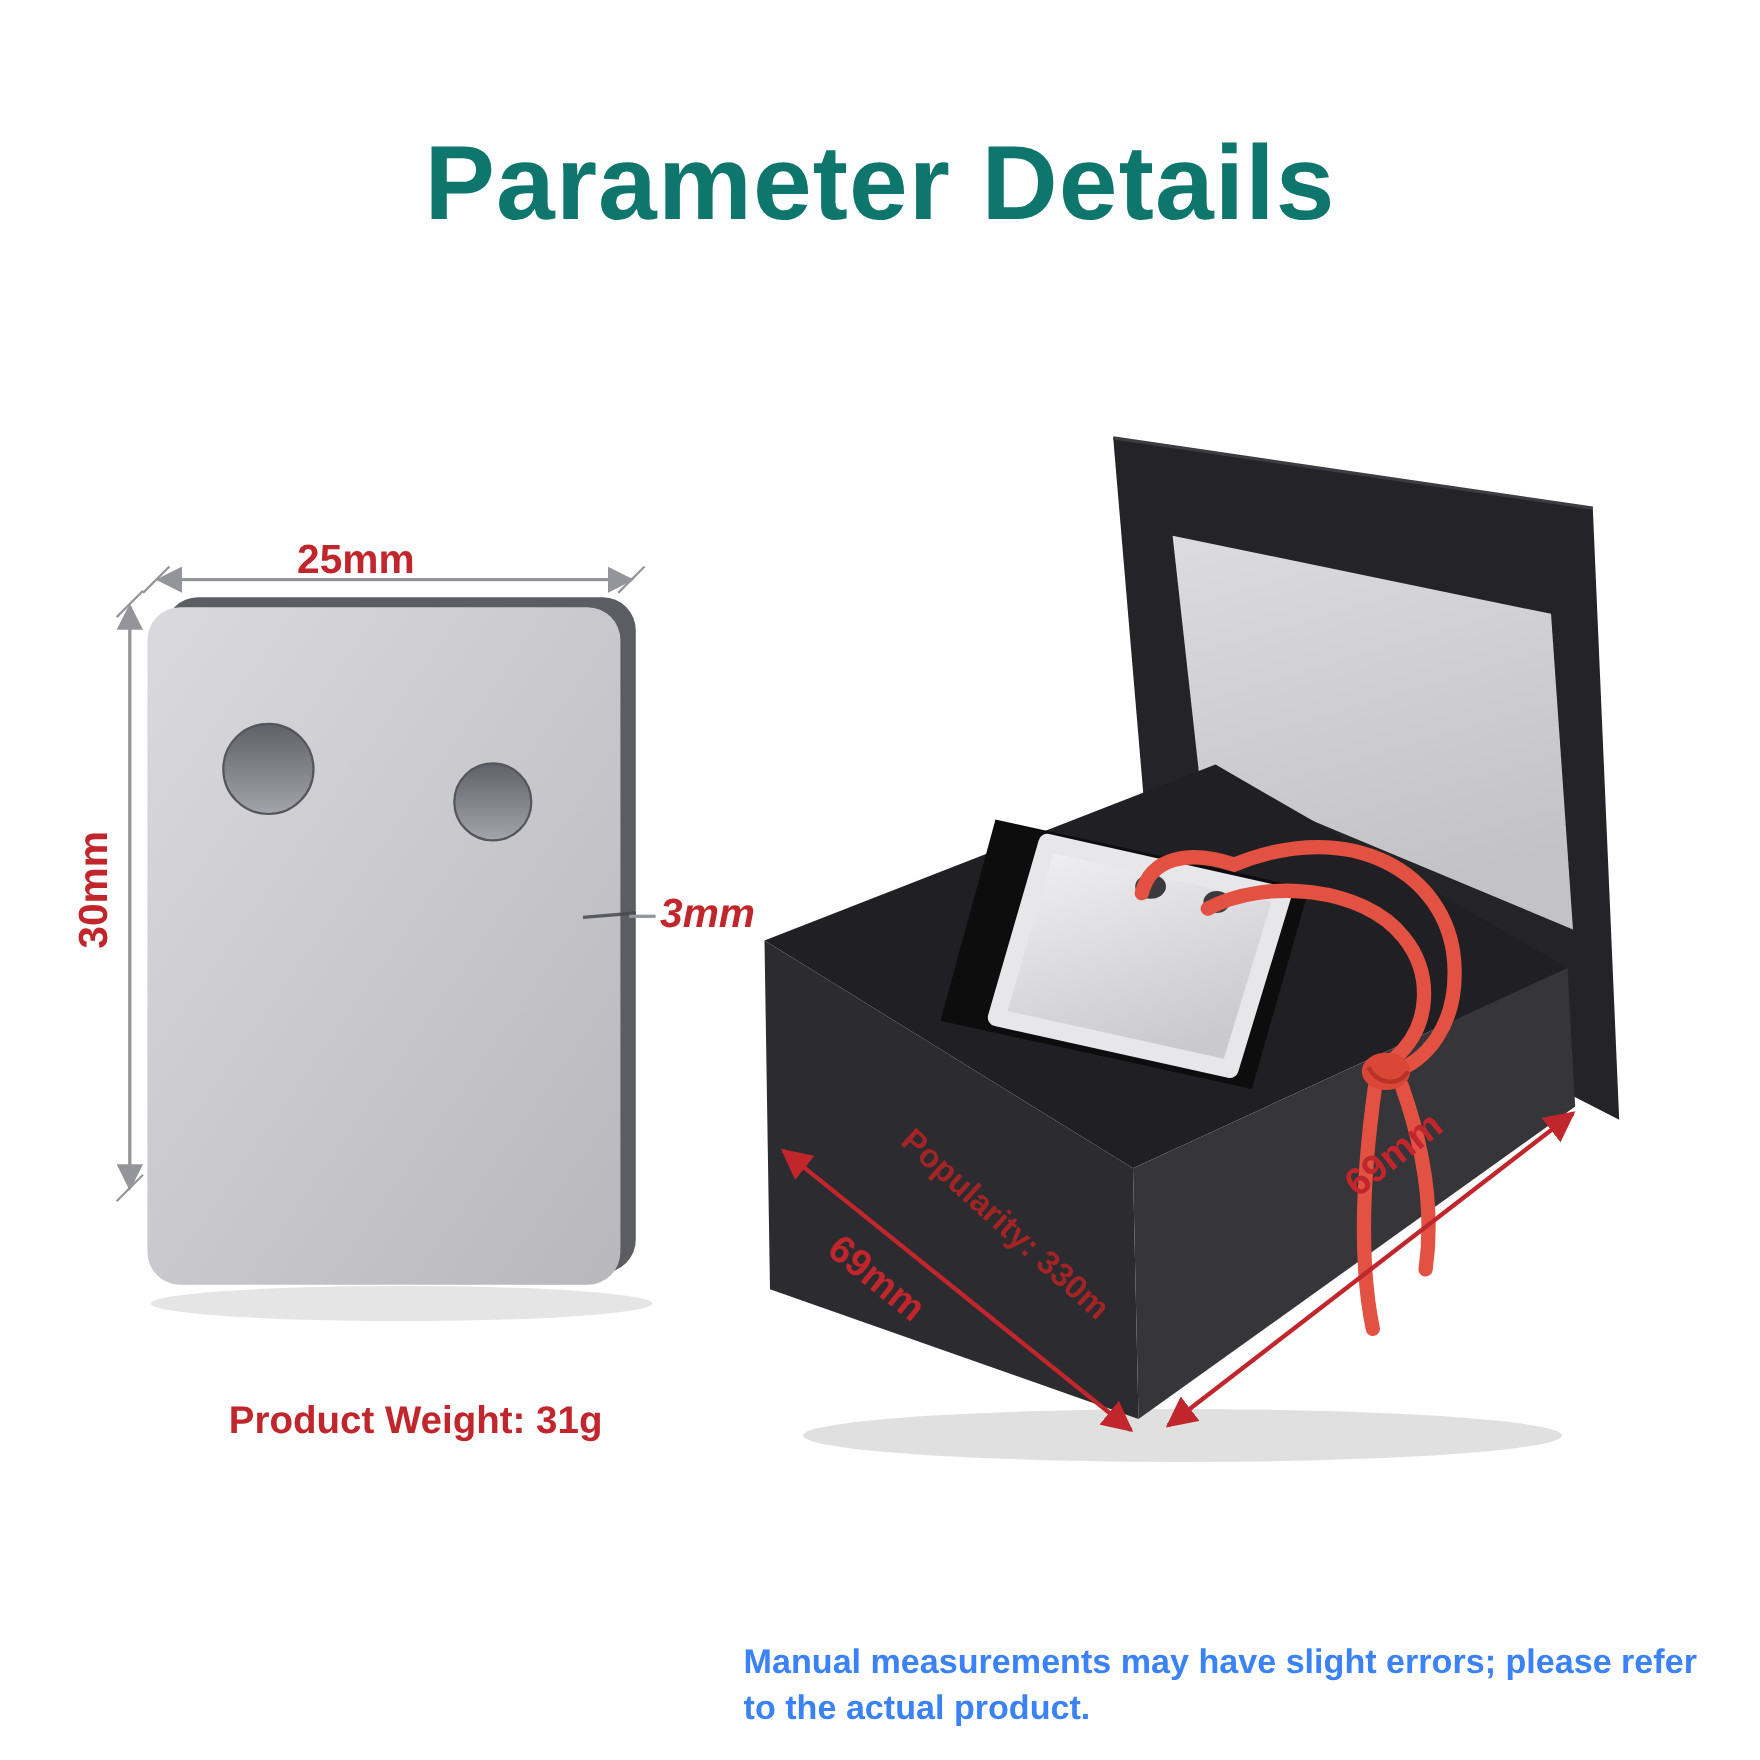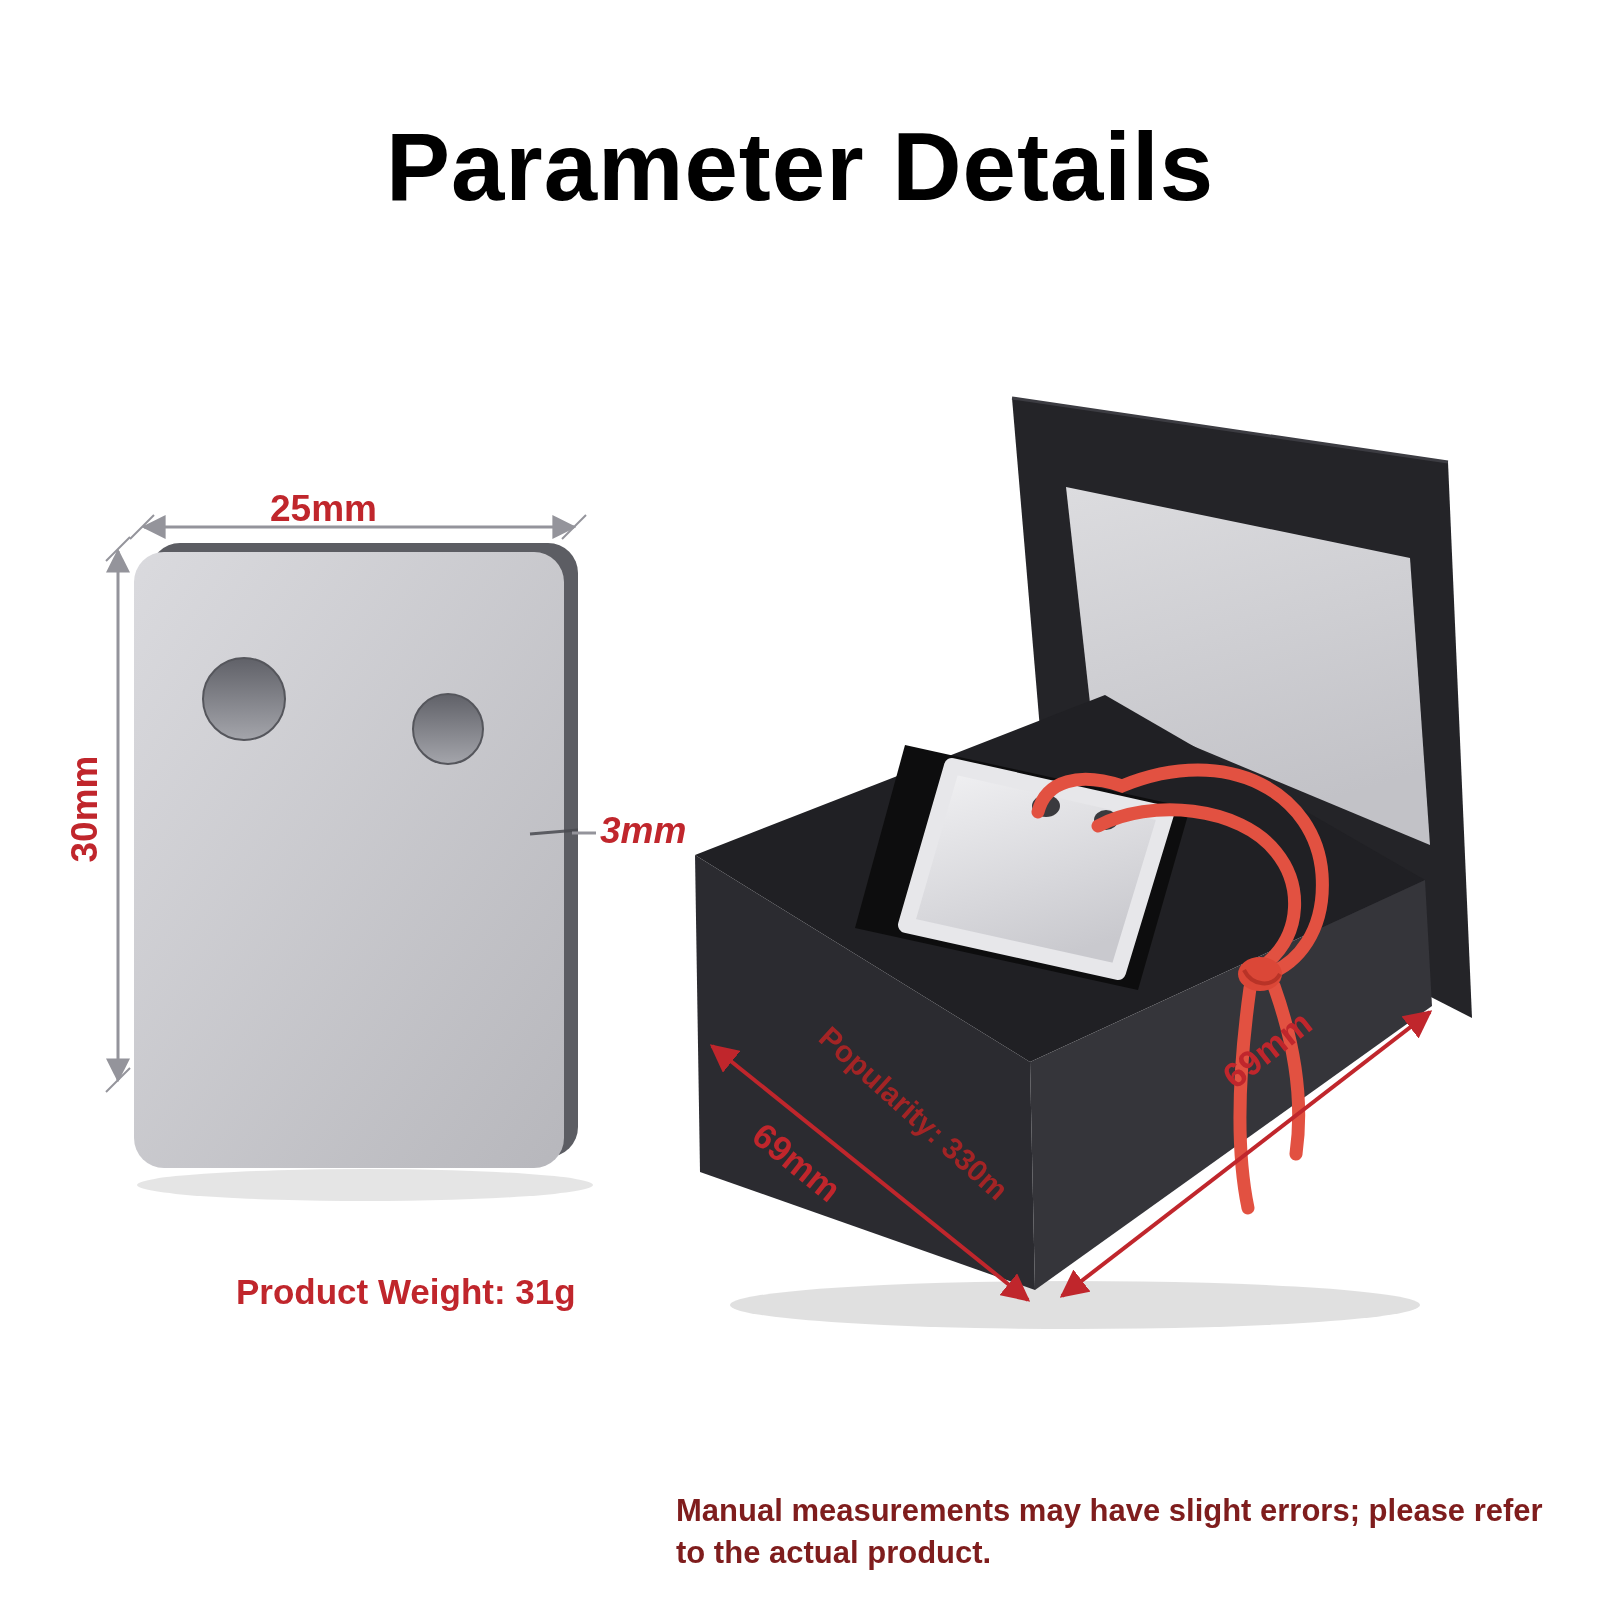--- a/index.html
+++ b/index.html
@@ -2,39 +2,39 @@
 <html><head>
 <meta charset="utf-8">
 <style>
   html,body{margin:0;padding:0;background:#ffffff;}
   body{font-family:"Liberation Sans", sans-serif;}
   .stage{position:relative;width:1600px;height:1600px;background:#ffffff;overflow:hidden;}
   .layer{position:absolute;left:0;top:0;width:1600px;height:1600px;}
   .txt{position:absolute;white-space:nowrap;}
   .title{
     top:112px;left:0;width:1600px;text-align:center;
-    font-size:96px;font-weight:bold;color:#000000;letter-spacing:1px;
+    font-size:96px;font-weight:bold;color:#0f766e;letter-spacing:1px;
   }
   .dim{font-size:37px;font-weight:bold;color:#c0262c;}
   .dim-25{left:270px;top:488px;width:180px;text-align:left;}
   .dim-30{left:5px;top:788px;width:160px;text-align:center;transform:rotate(-90deg);transform-origin:center center;}
   .dim-3{left:600px;top:810px;font-style:italic;}
   .weight{font-size:35px;font-weight:bold;color:#c0262c;}
-  .plate-weight{left:236px;top:1272px;}
+  .plate-weight{left:208px;top:1272px;}
   .box-weight{left:1145px;top:1268px;}
   .dim-69{font-size:35px;font-weight:bold;color:#c0262c;}
   .dim-69-left{left:770px;top:1115px;transform:rotate(39deg);transform-origin:left top;}
   .dim-69-right{left:1215px;top:1065px;transform:rotate(-38deg);transform-origin:left top;}
   .watermark{
     left:835px;top:1020px;font-size:30px;font-weight:bold;
     color:rgba(190,35,35,0.82);transform:rotate(42deg);transform-origin:left top;
   }
   .disclaimer{
     position:absolute;left:676px;top:1490px;width:890px;
-    font-size:31px;font-weight:bold;color:#7f1d1d;line-height:1.35;white-space:normal;
+    font-size:31px;font-weight:bold;color:#3b82f6;line-height:1.35;white-space:normal;
   }
 </style>
 </head>
 <body>
 
 <div class="stage">
 
   <svg class="layer" width="1600" height="1600" viewBox="0 0 1600 1600">
     <defs>
       <linearGradient id="plateGrad" x1="0" y1="0" x2="1" y2="1">

